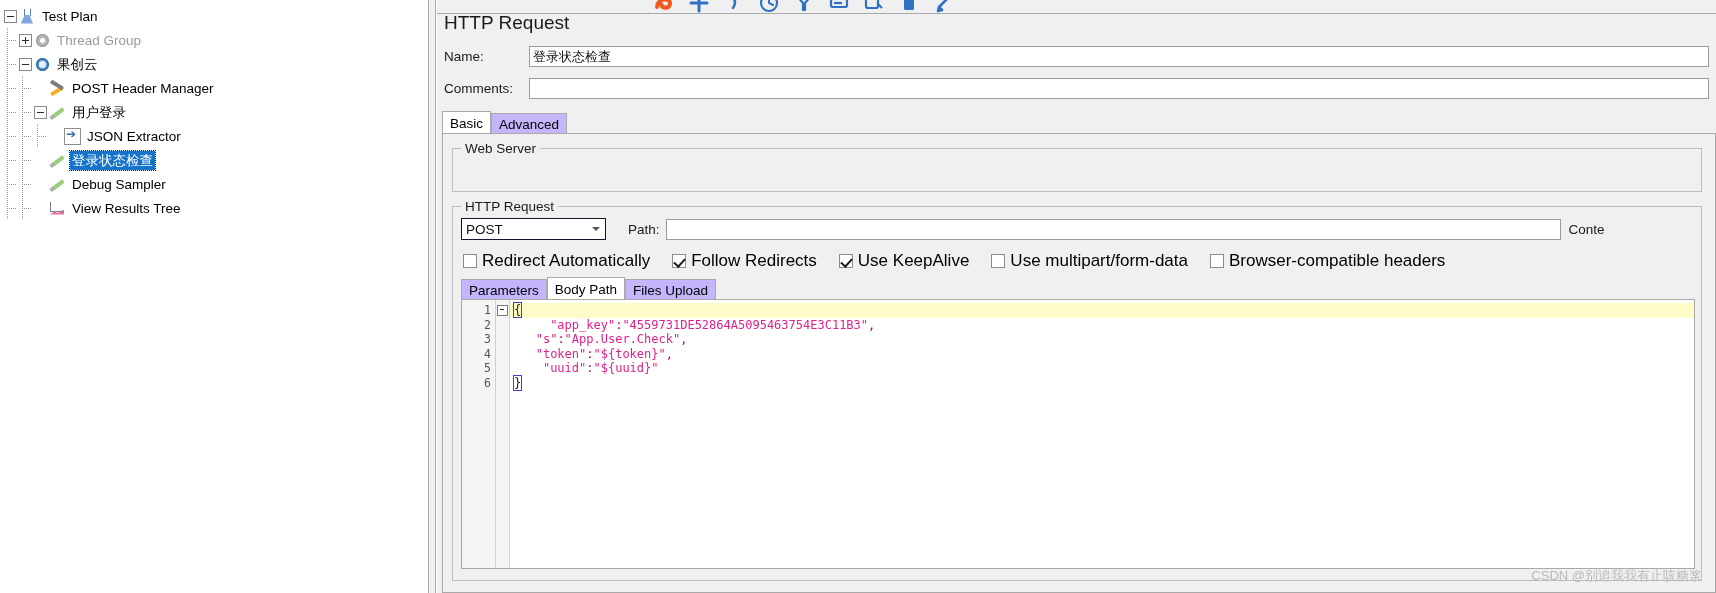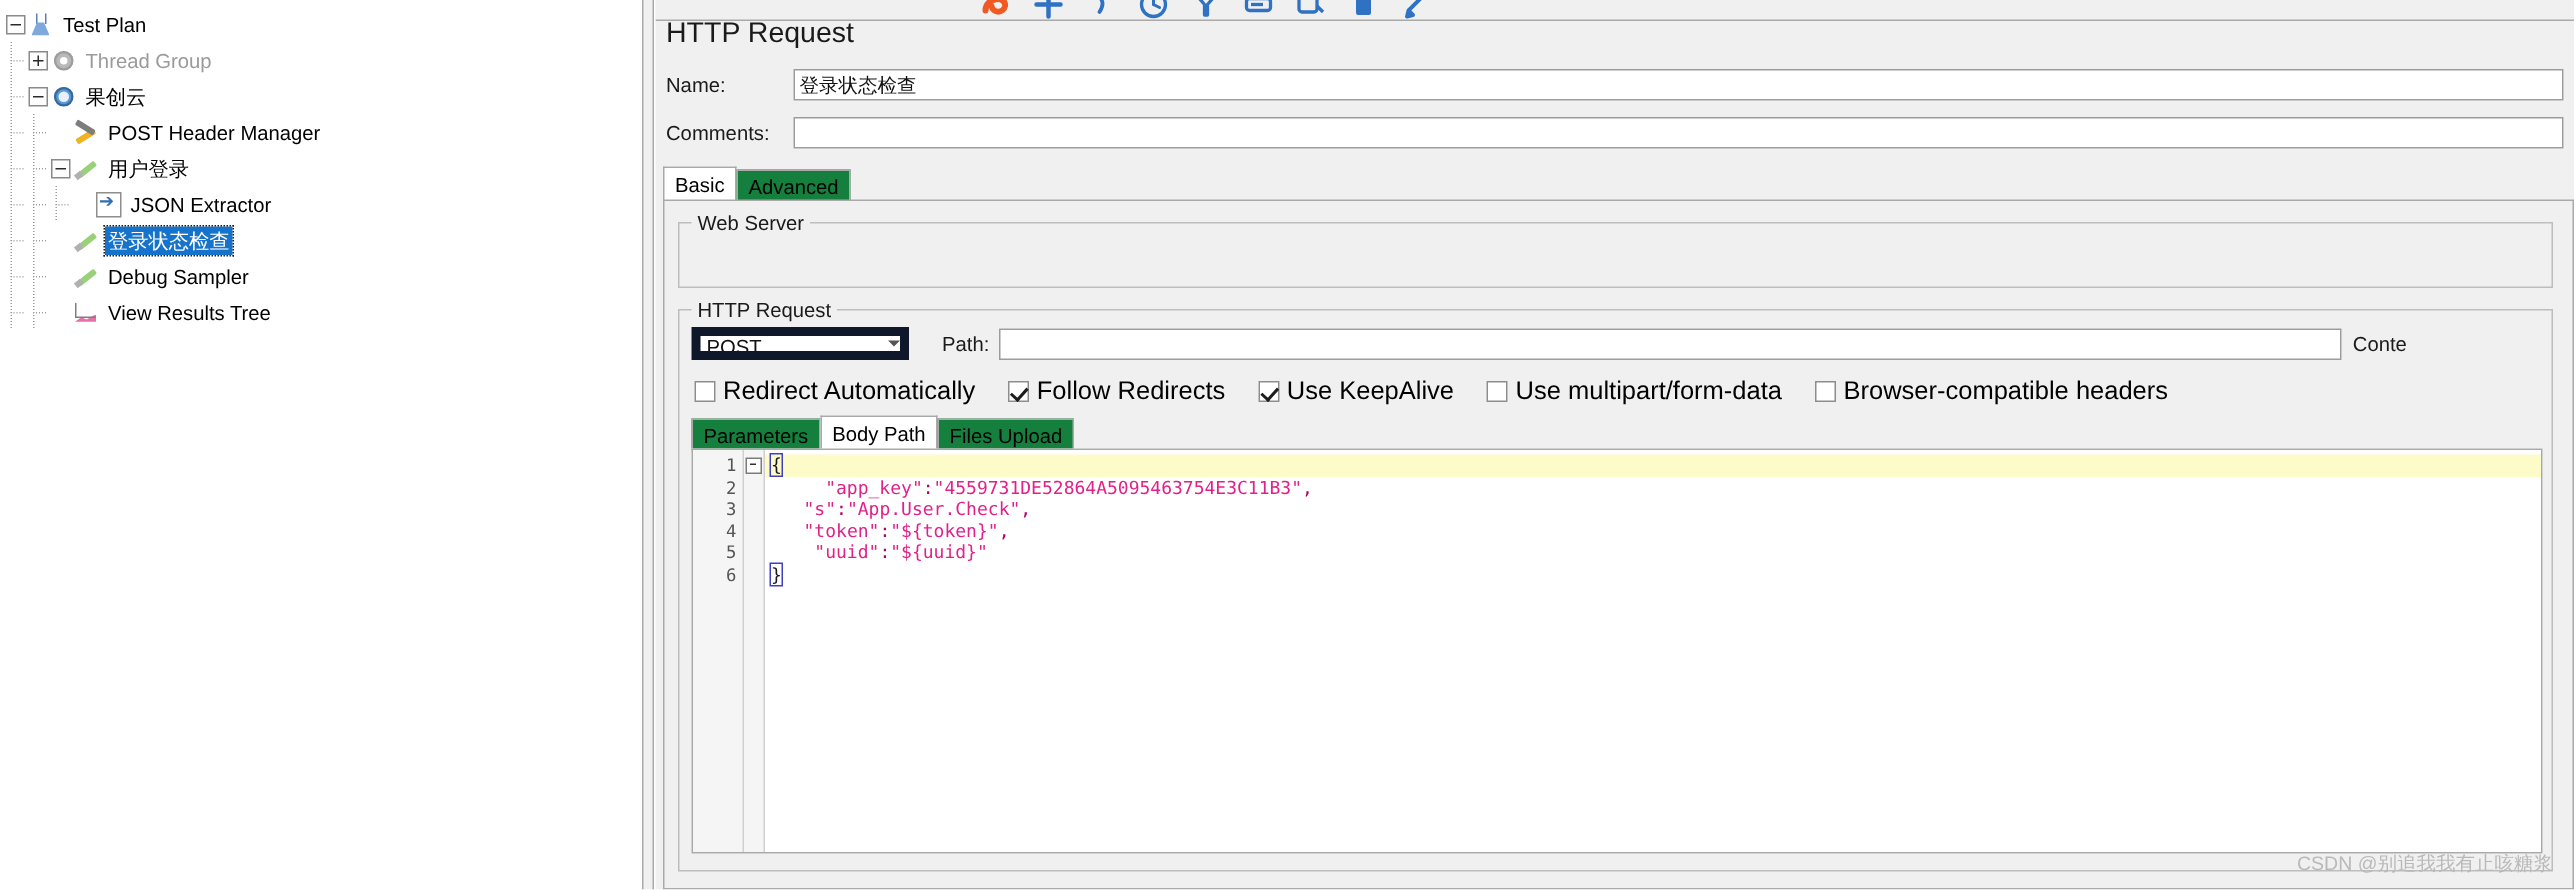--- a/index.html
+++ b/index.html
@@ -205,21 +205,21 @@
     position: absolute; left: 5px; top: 111px;
     width: 1274px; height: 23px;
   }
   .tab {
     display: inline-block;
     height: 22px; line-height: 21px;
     padding: 0 7px;
     font-size: 13.5px;
     border: 1px solid #a9a9a9;
     border-bottom: none;
-    background: #15803d;
+    background: #c4b5fd;
     box-sizing: border-box;
     vertical-align: bottom;
     position: relative;
   }
   .tab.active { background: #ffffff; height: 24px; line-height: 23px; }
   #tab-underline {
     position: absolute; left: 5px; top: 133px; width: 1274px; height: 1px;
     background: #a9a9a9;
   }
 
@@ -237,21 +237,21 @@
     box-sizing: border-box;
   }
   .group-title {
     position: absolute; top: -8px; left: 8px;
     background: #f0f0f0; padding: 0 4px;
     font-size: 13.5px; color: #1a1a1a;
   }
 
   select.combo {
     -webkit-appearance: none; appearance: none;
-    border: 6px solid #0f172a; background: #ffffff;
+    border: 1px solid #0f172a; background: #ffffff;
     height: 22px; font-size: 13.5px;
     padding: 0 18px 0 4px;
     font-family: "Liberation Sans", sans-serif;
     color: #111; box-sizing: border-box;
   }
   .combo-wrap { position: relative; display: inline-block; }
   .combo-arrow {
     position: absolute; right: 6px; top: 9px;
     width: 0; height: 0;
     border-left: 4px solid transparent;

